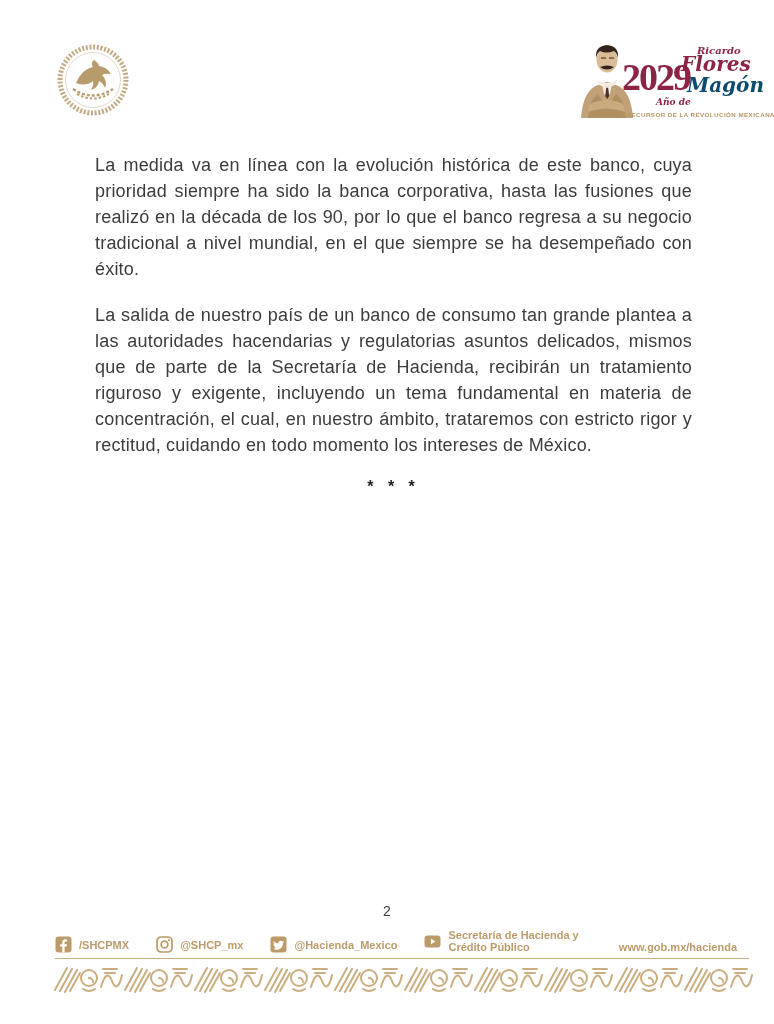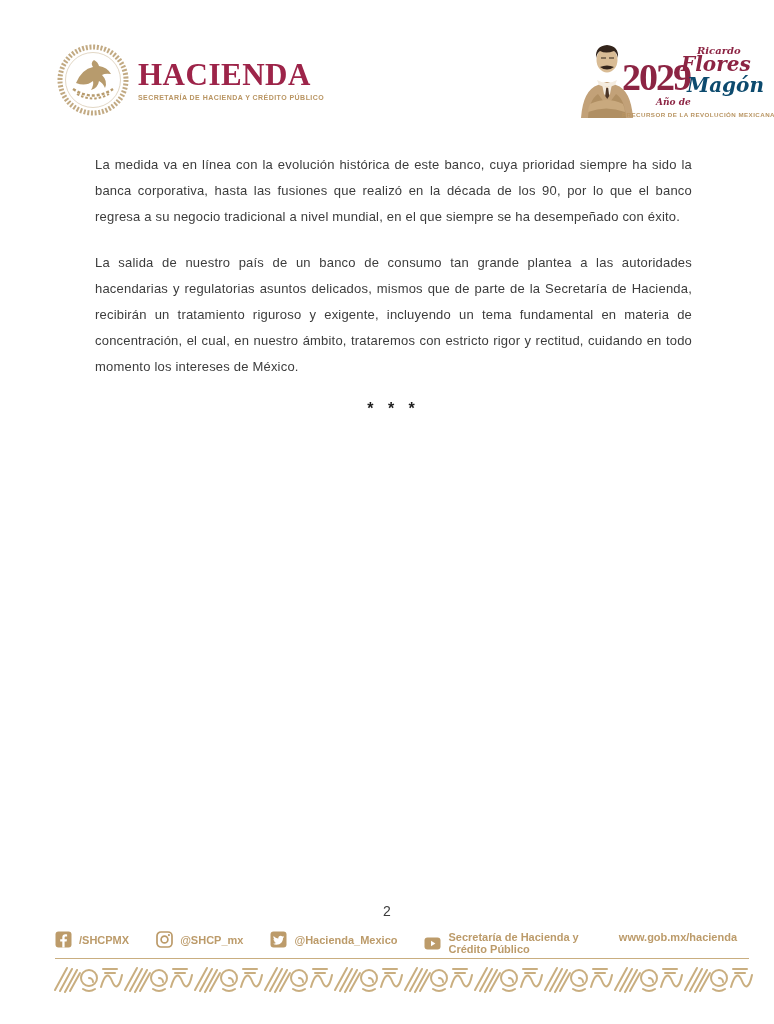--- a/index.html
+++ b/index.html
@@ -29,32 +29,32 @@
   .yl-magon { position:absolute; left:111px; top:41px; font-family:"DejaVu Serif", serif;
     font-style:italic; font-weight:bold; font-size:20px; color:#0c4a6e; line-height:1; }
   .yl-anode { position:absolute; left:80px; top:63px; font-family:"DejaVu Serif", serif;
     font-style:italic; font-weight:bold; font-size:9px; color:#8C2443;text-align:right; }
   .yl-tagline { position:absolute; left:46px; top:77px; font-size:6.2px; font-weight:bold;
     color:#B99563; letter-spacing:0.45px; white-space:nowrap; }
 
   
   .doc-body { position:absolute; left:95px; top:152px; width:597px; }
   .doc-body p {
-    margin:0 0 20px 0; font-size:13px; line-height:26px; color:#3C3C3C;
+    margin:0 0 20px 0; font-size:18px; line-height:26px; color:#3C3C3C;
     text-align:justify; letter-spacing:0.2px;
   }
   .separator { margin-top:14px; text-align:center; font-size:16px; font-weight:bold;
     color:#1e1e1e; letter-spacing:5px; }
 
   
   .page-number { position:absolute; left:0; top:903px; width:774px; text-align:center;
     font-size:14px; color:#3C3C3C; }
 
   .social-row { position:absolute; left:55px; top:931px; width:692px; height:22px;
-    display:flex; align-items:flex-start; color:#BC9B6A; font-size:11px; font-weight:bold; }
+    display:flex; align-items:flex-end; color:#BC9B6A; font-size:11px; font-weight:bold; }
   .social-item { display:flex; align-items:center; margin-right:27px; }
   .social-item svg { width:17px; height:17px; margin-right:7px; flex:0 0 auto; }
   .website { margin-left:auto; margin-right:10px; }
 
   .footer-line { position:absolute; left:55px; top:958px; width:694px; height:1px; background:#C9AE80; }
   .greca-band { position:absolute; left:53px; top:965px; width:700px; height:28px; }
 </style>
 </head>
 <body>
 
@@ -64,24 +64,20 @@
     <svg class="emblem-svg" viewBox="0 0 76 76" aria-hidden="true">
 
       <circle cx="38" cy="38" r="33" fill="none" stroke="#B79B6D" stroke-width="5" stroke-dasharray="2 1.7" opacity="0.85"></circle>
       <circle cx="38" cy="38" r="27.5" fill="none" stroke="#B79B6D" stroke-width="0.8" opacity="0.5"></circle>
 
       <path d="M21 41 q6 -14 17 -16 q-3 -4 1 -7 q4 2 5 6 q8 1 12 8 q-6 -1 -9 1 q6 6 3 13 q-2 -5 -6 -7 q-1 7 -8 9 q3 -5 2 -9 q-7 6 -17 2 z" fill="#B79B6D"></path>
 
       <path d="M18 47 q20 13 40 0" fill="none" stroke="#B79B6D" stroke-width="2.4" stroke-dasharray="3 2"></path>
       <path d="M22 52 q16 9 32 0" fill="none" stroke="#B79B6D" stroke-width="2" stroke-dasharray="2.5 2"></path>
     </svg>
-    <div class="hacienda-text">
-      <div class="hacienda-title">HACIENDA</div>
-      <div class="hacienda-subtitle">SECRETARÍA DE HACIENDA Y CRÉDITO PÚBLICO</div>
-    </div>
   </div>
 
   <div class="year-logo">
     <svg class="portrait-svg" viewBox="0 0 60 80" aria-hidden="true">
 
       <path d="M5 80 q2 -28 17 -33 l8 -3 h2 l8 3 q15 5 17 33 z" fill="#C2A178"></path>
       <path d="M12 80 q1 -18 10 -24 l9 12 l9 -12 q9 6 10 24 z" fill="#B08F63"></path>
       <path d="M14 66 q17 -8 33 0 q2 4 2 8 q-19 -7 -37 0 q0 -4 2 -8 z" fill="#C9A97E"></path>
 
       <path d="M26 46 l5 4 l5 -4 l-2 10 l-3 3 l-3 -3 z" fill="#F4ECE0"></path>

